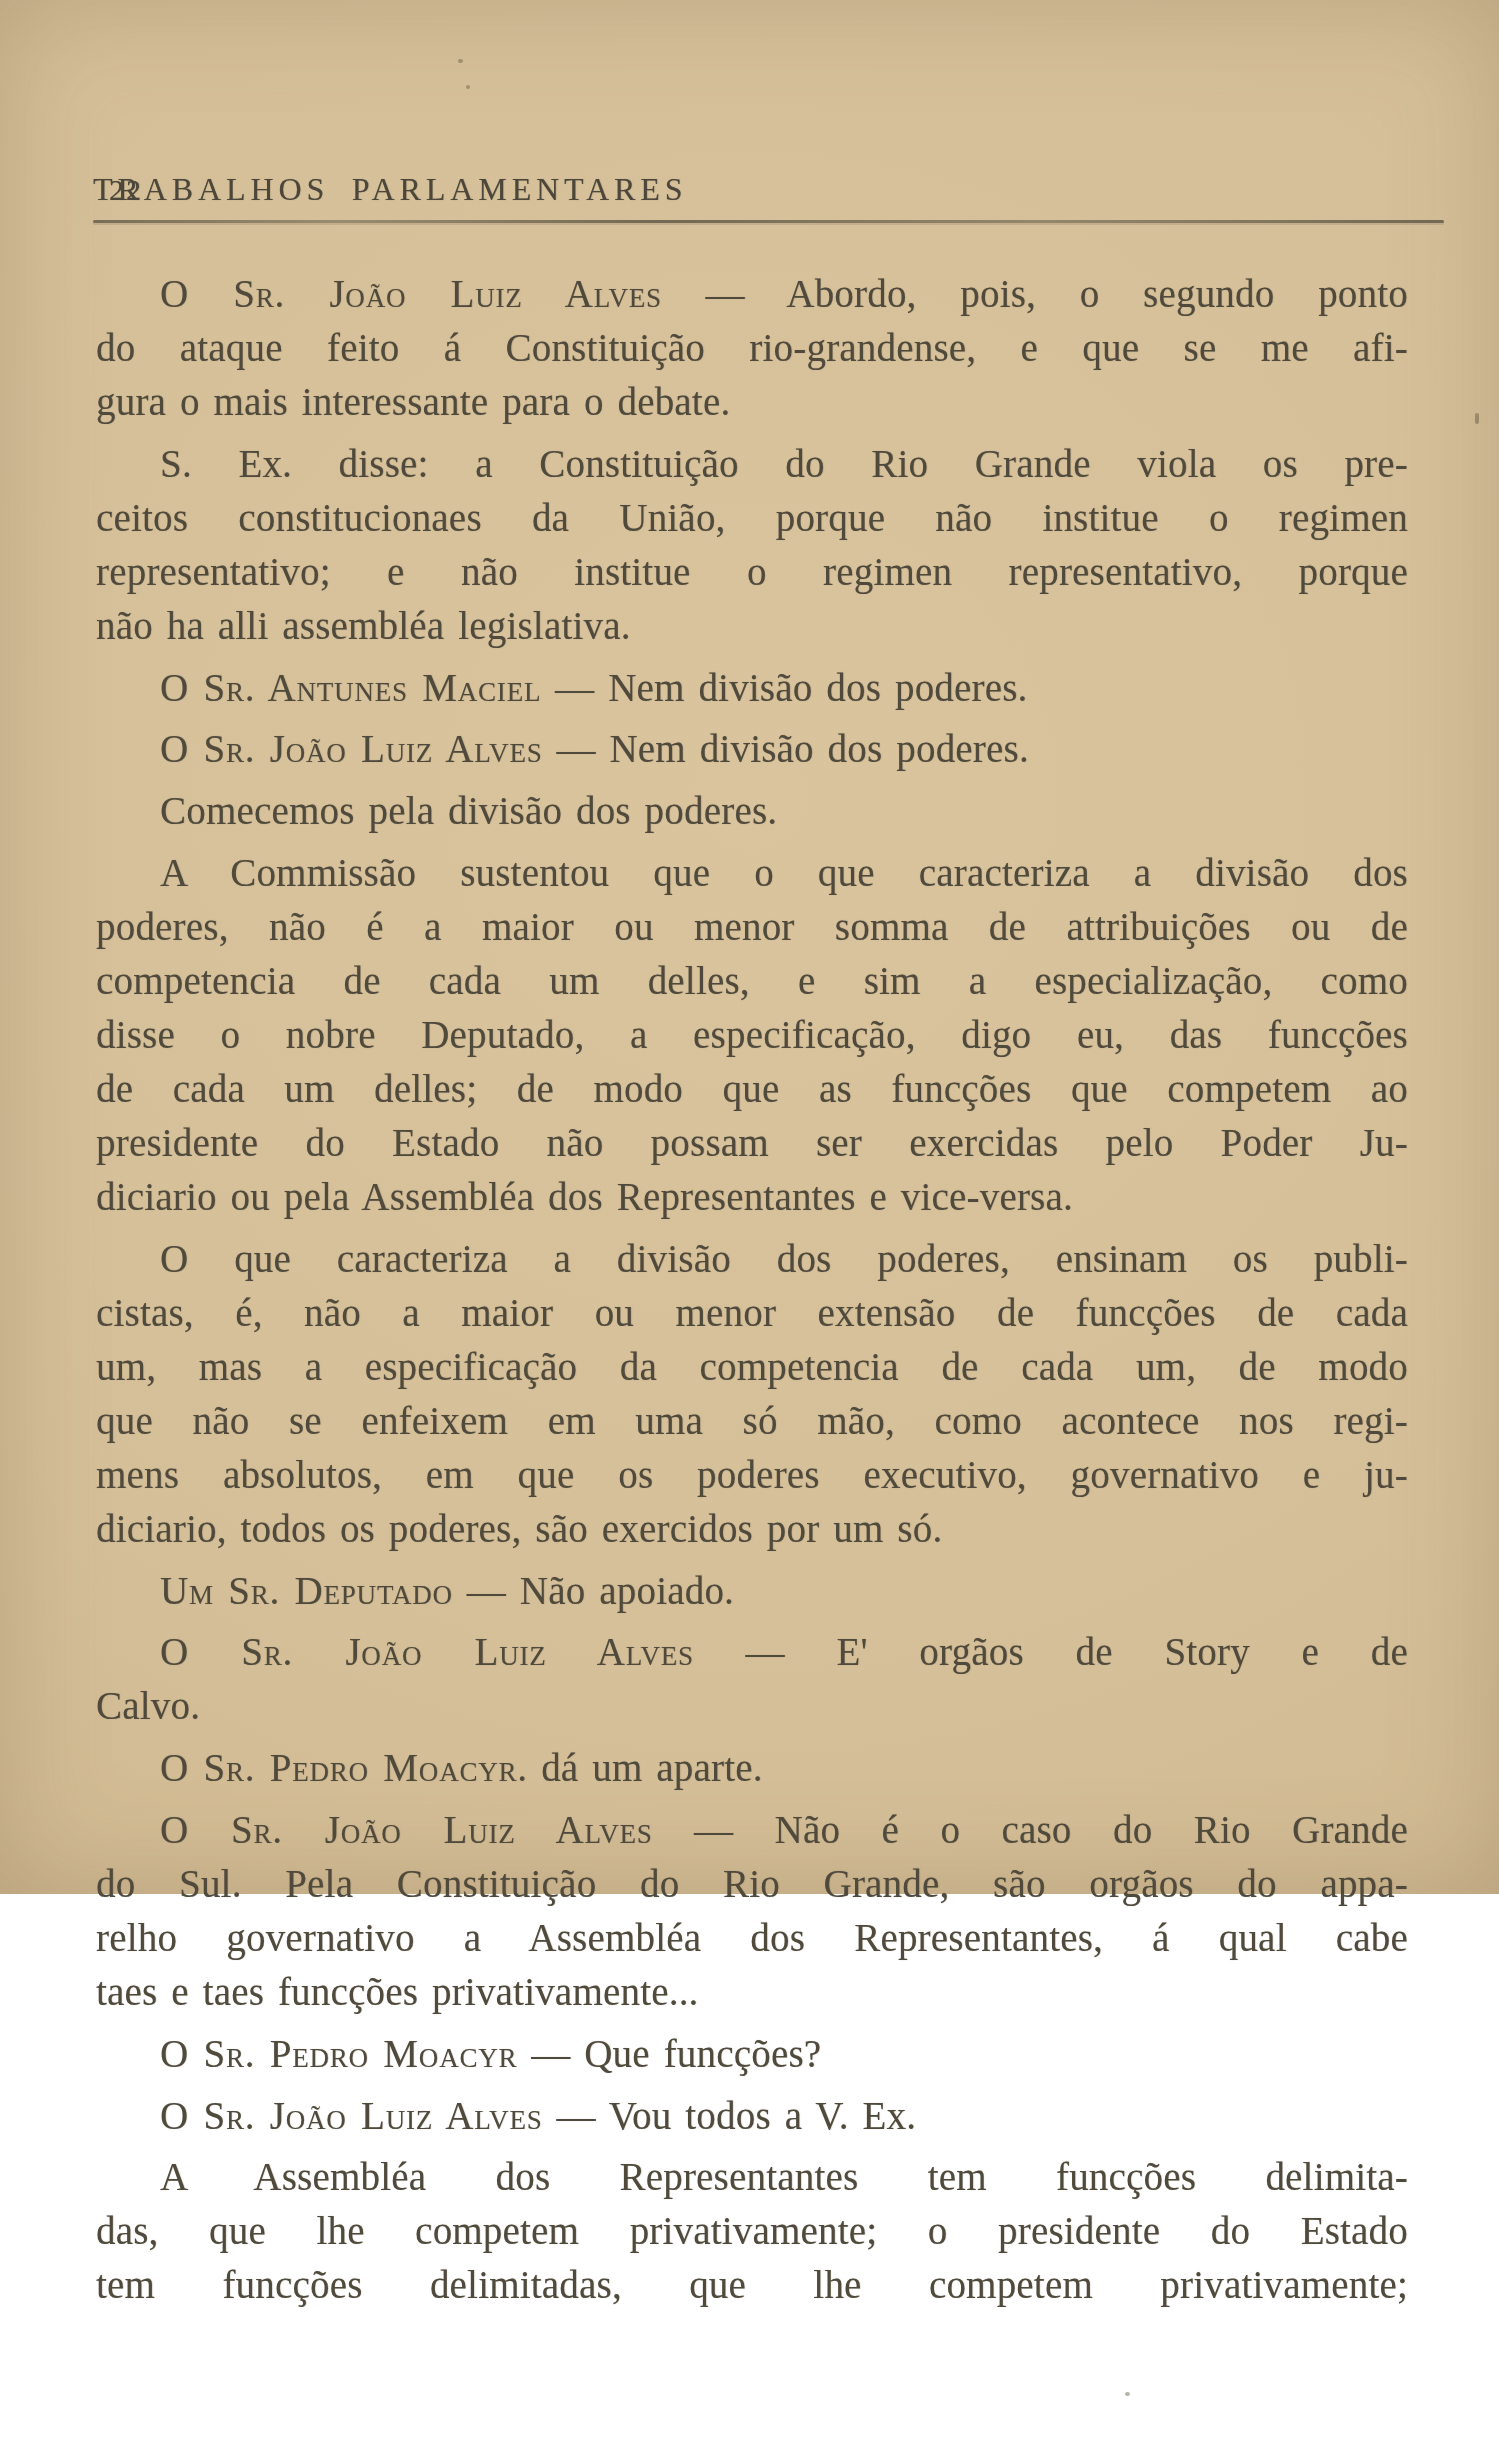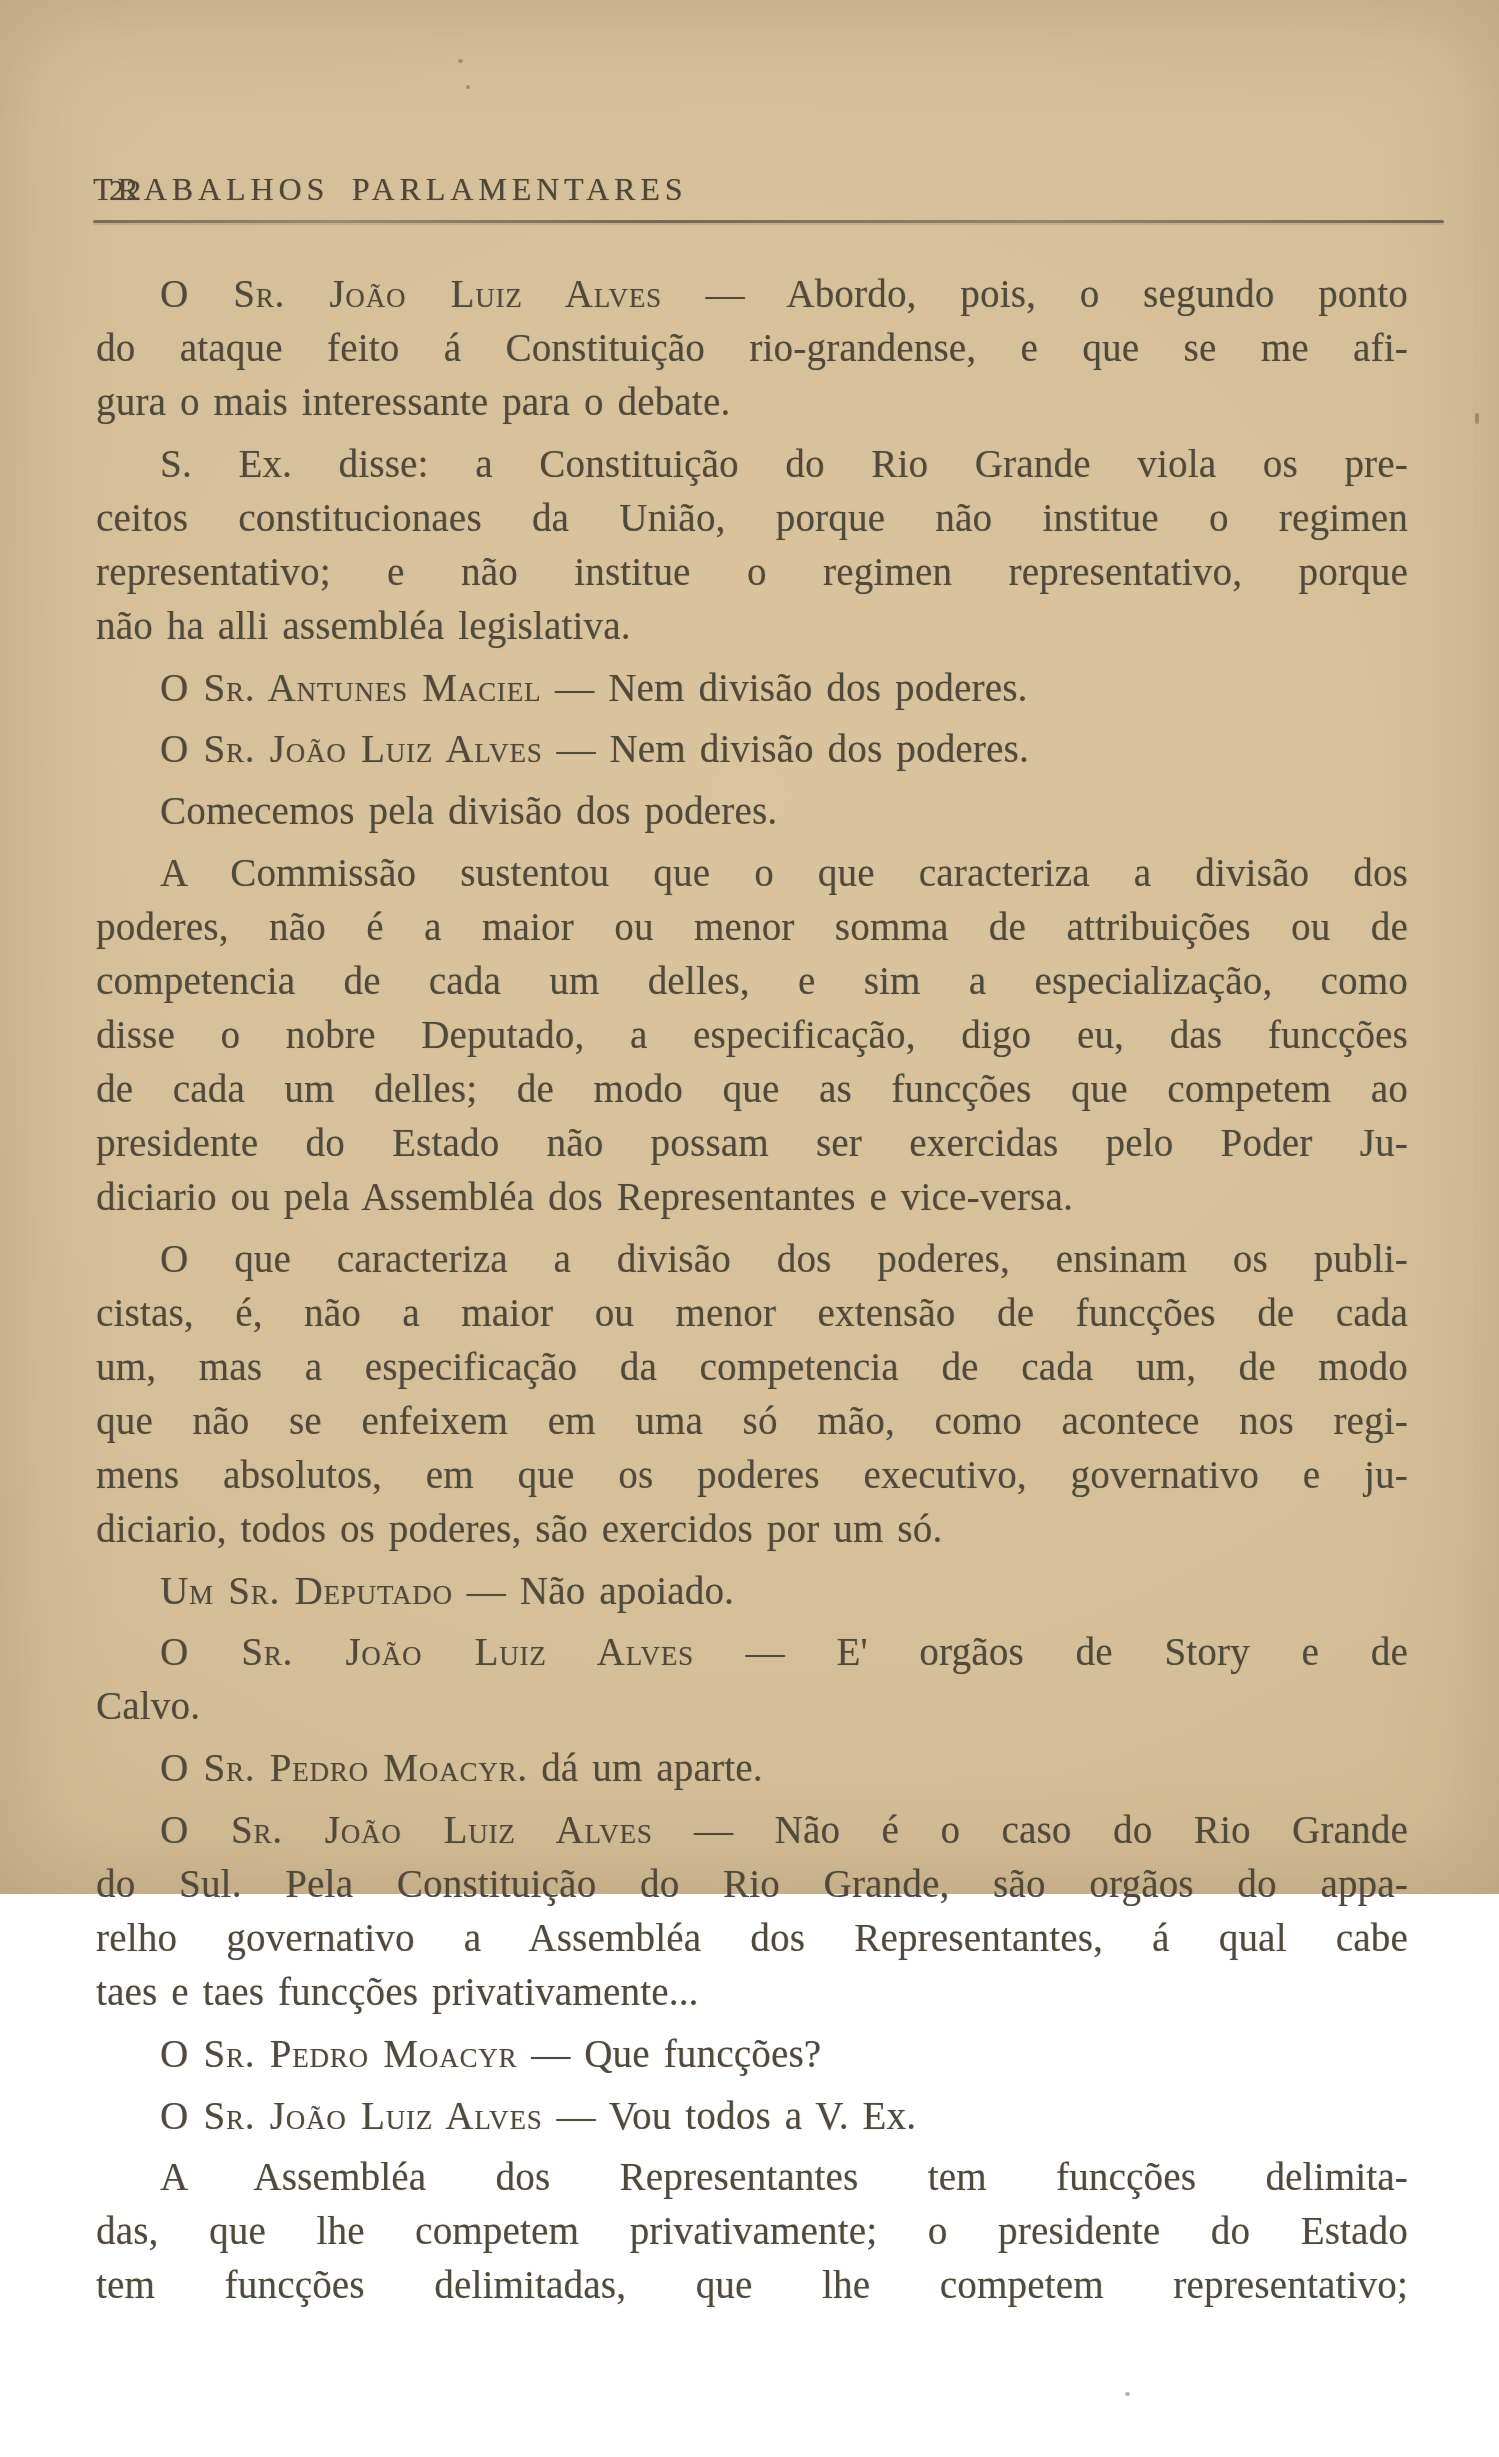--- a/index.html
+++ b/index.html
@@ -132,21 +132,21 @@
       </div>
       <div class="para">
         <div class="line indent"><span class="sc">O Sr. Pedro Moacyr</span><span> — Que funcções?</span></div>
       </div>
       <div class="para">
         <div class="line indent"><span class="sc">O Sr. João Luiz Alves</span><span> — Vou todos a V. Ex.</span></div>
       </div>
       <div class="para">
         <div class="line justify indent"><span>A Assembléa dos Representantes tem funcções delimita-</span></div>
         <div class="line justify"><span>das, que lhe competem privativamente; o presidente do Estado</span></div>
-        <div class="line justify"><span>tem funcções delimitadas, que lhe competem representativo;</span></div>
+        <div class="line justify"><span>tem funcções delimitadas, que lhe competem privativamente;</span></div>
       </div>
     </div>
   <div class="speck s1"></div>
   <div class="speck s2"></div>
   <div class="speck s3"></div>
   <div class="speck s4"></div>
 </div>
 
 
 </body></html>

